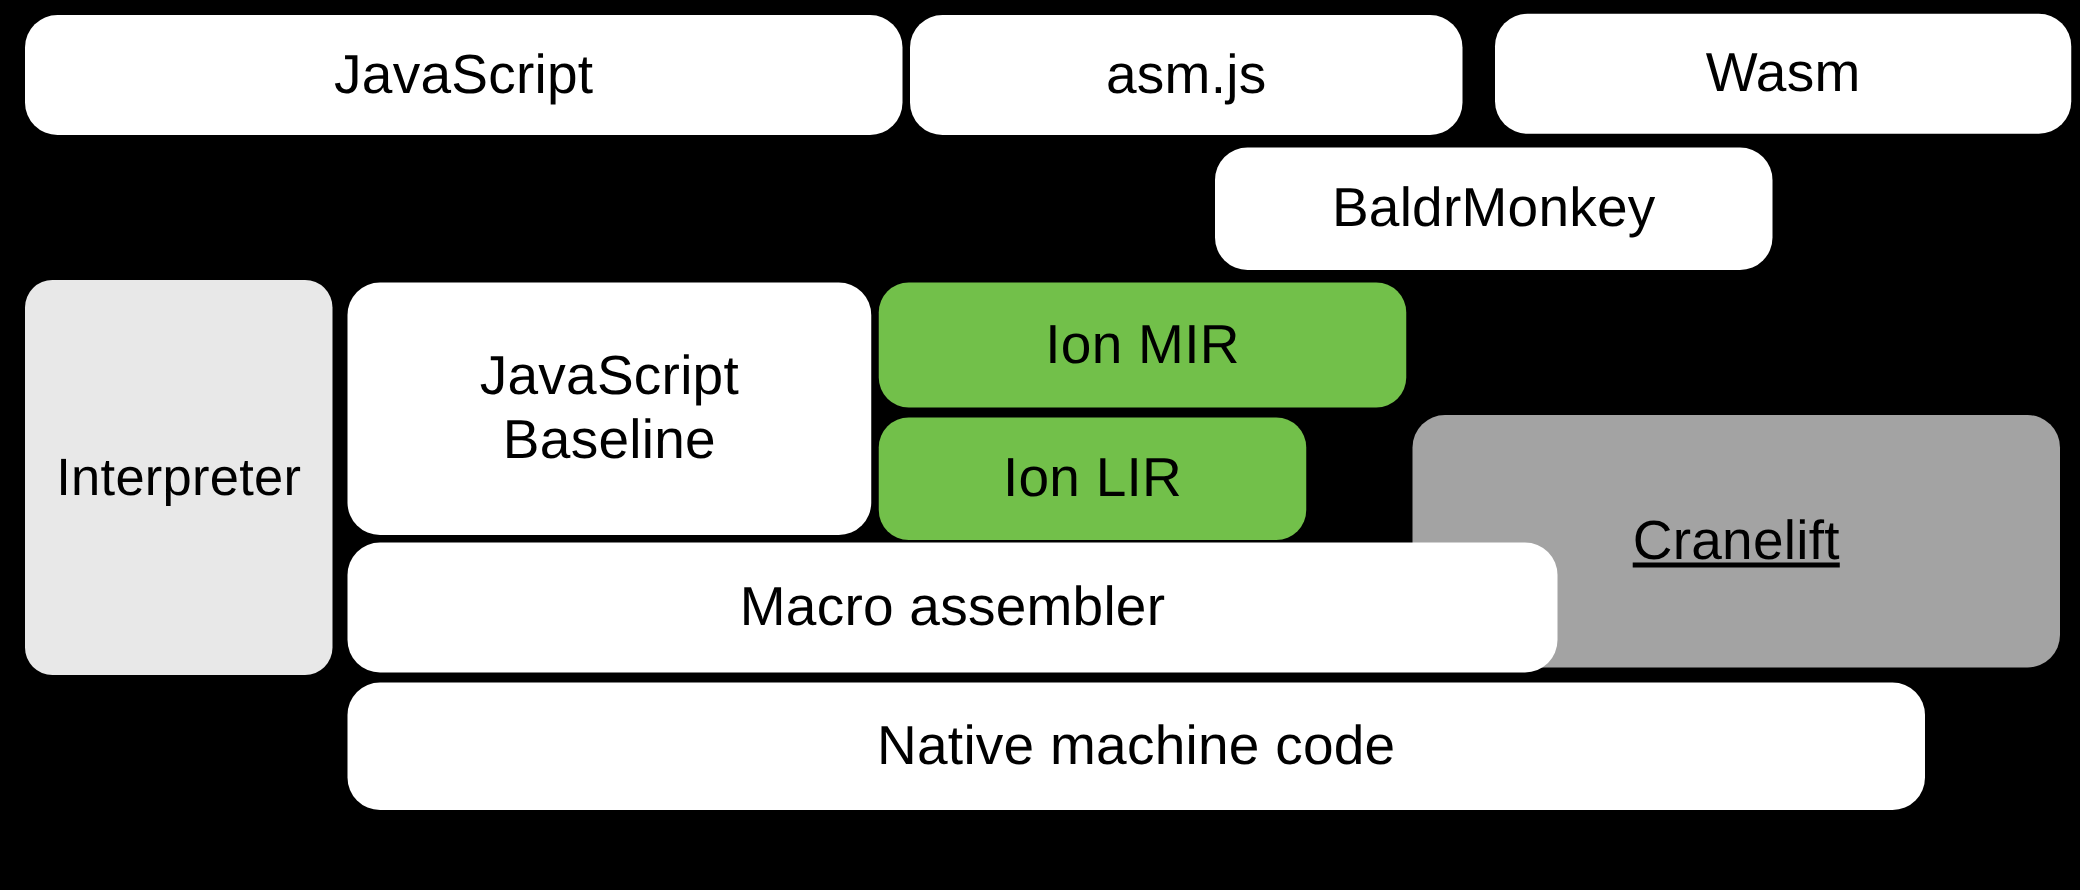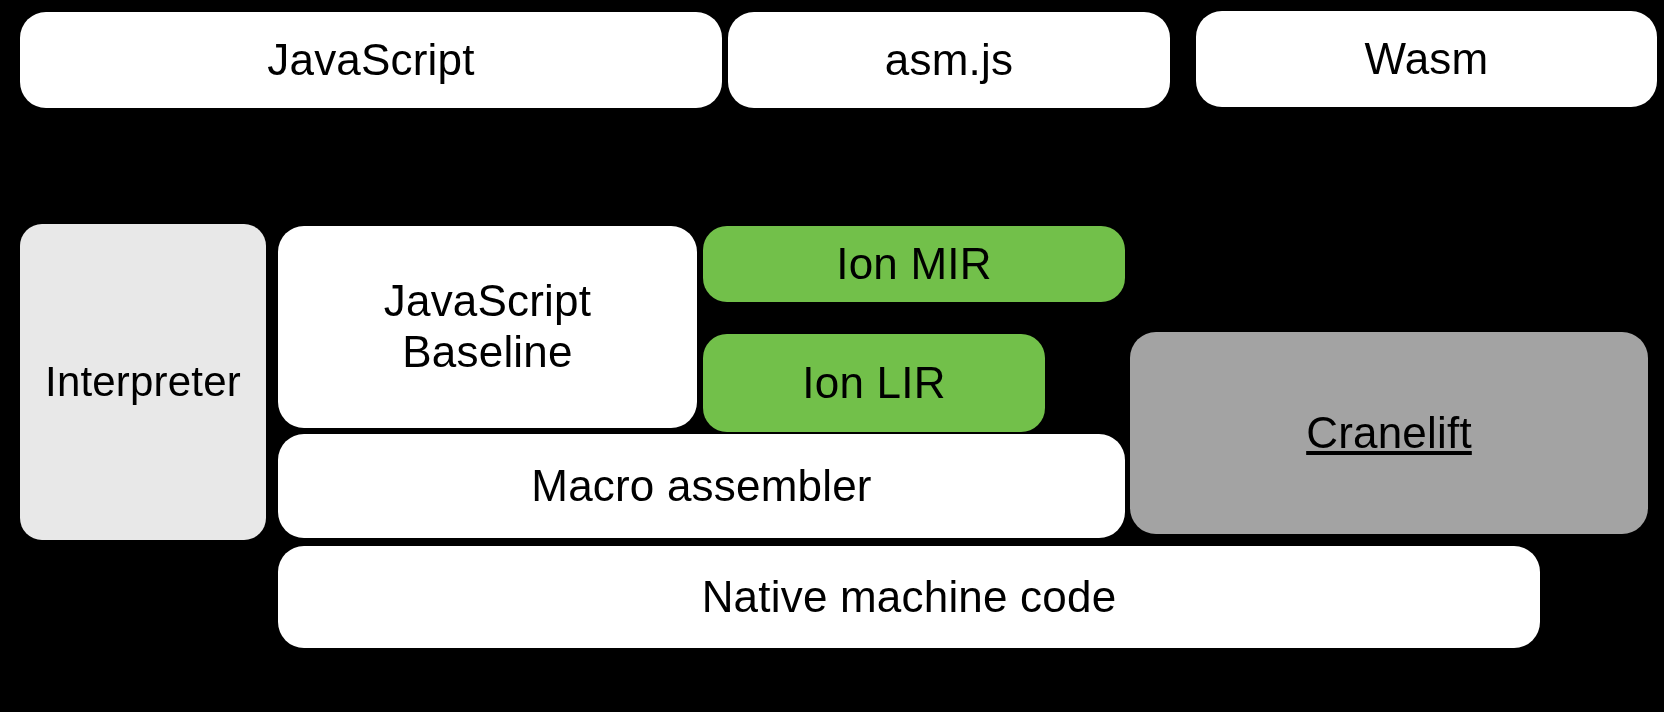--- a/index.html
+++ b/index.html
@@ -44,42 +44,43 @@
   .n-asmjs            { left: 728px;  top: 12px;  width: 442px; height: 96px; }
   .n-wasm             { left: 1196px; top: 11px;  width: 461px; height: 96px; }
 
   
   .n-js-bytecode      { left: 20px;   top: 118px; width: 945px; height: 98px; }
   .n-baldrmonkey      { left: 972px;  top: 118px; width: 446px; height: 98px; }
 
   
   .n-interpreter      { left: 20px;   top: 224px; width: 246px; height: 316px; border-radius: 22px; font-size: 42px; }
   .n-js-baseline      { left: 278px;  top: 226px; width: 419px; height: 202px; }
-  .n-ion-mir          { left: 703px;  top: 226px; width: 422px; height: 76px; border-radius: 24px; }
+  .n-ion-mir          { left: 703px;  top: 226px; width: 422px; height: 100px; border-radius: 24px; }
   .n-ion-lir          { left: 703px;  top: 334px; width: 342px; height: 98px;  border-radius: 24px; }
   .n-cranelift        { left: 1130px; top: 332px; width: 518px; height: 202px; }
 
   
-  .n-macro-assembler  { left: 278px;  top: 434px; width: 847px; height: 104px; }
+  .n-macro-assembler  { left: 278px;  top: 434px; width: 968px; height: 104px; }
 
   
   .n-native-code      { left: 278px;  top: 546px; width: 1262px; height: 102px; }
 </style>
 </head>
 <body>
 
 <div id="diagram">
 
   <div class="node fill-white n-javascript">JavaScript</div>
 
   <div class="node fill-white n-asmjs">asm.js</div>
 
   <div class="node fill-white n-wasm">Wasm</div>
 
 
+  <div class="node fill-white n-baldrmonkey">BaldrMonkey</div>
 
   <div class="node fill-grey n-interpreter">Interpreter</div>
 
   <div class="node fill-white n-js-baseline">JavaScript
 Baseline</div>
 
   <div class="node fill-green n-ion-mir">Ion MIR</div>
 
   <div class="node fill-green n-ion-lir">Ion LIR</div>
 

